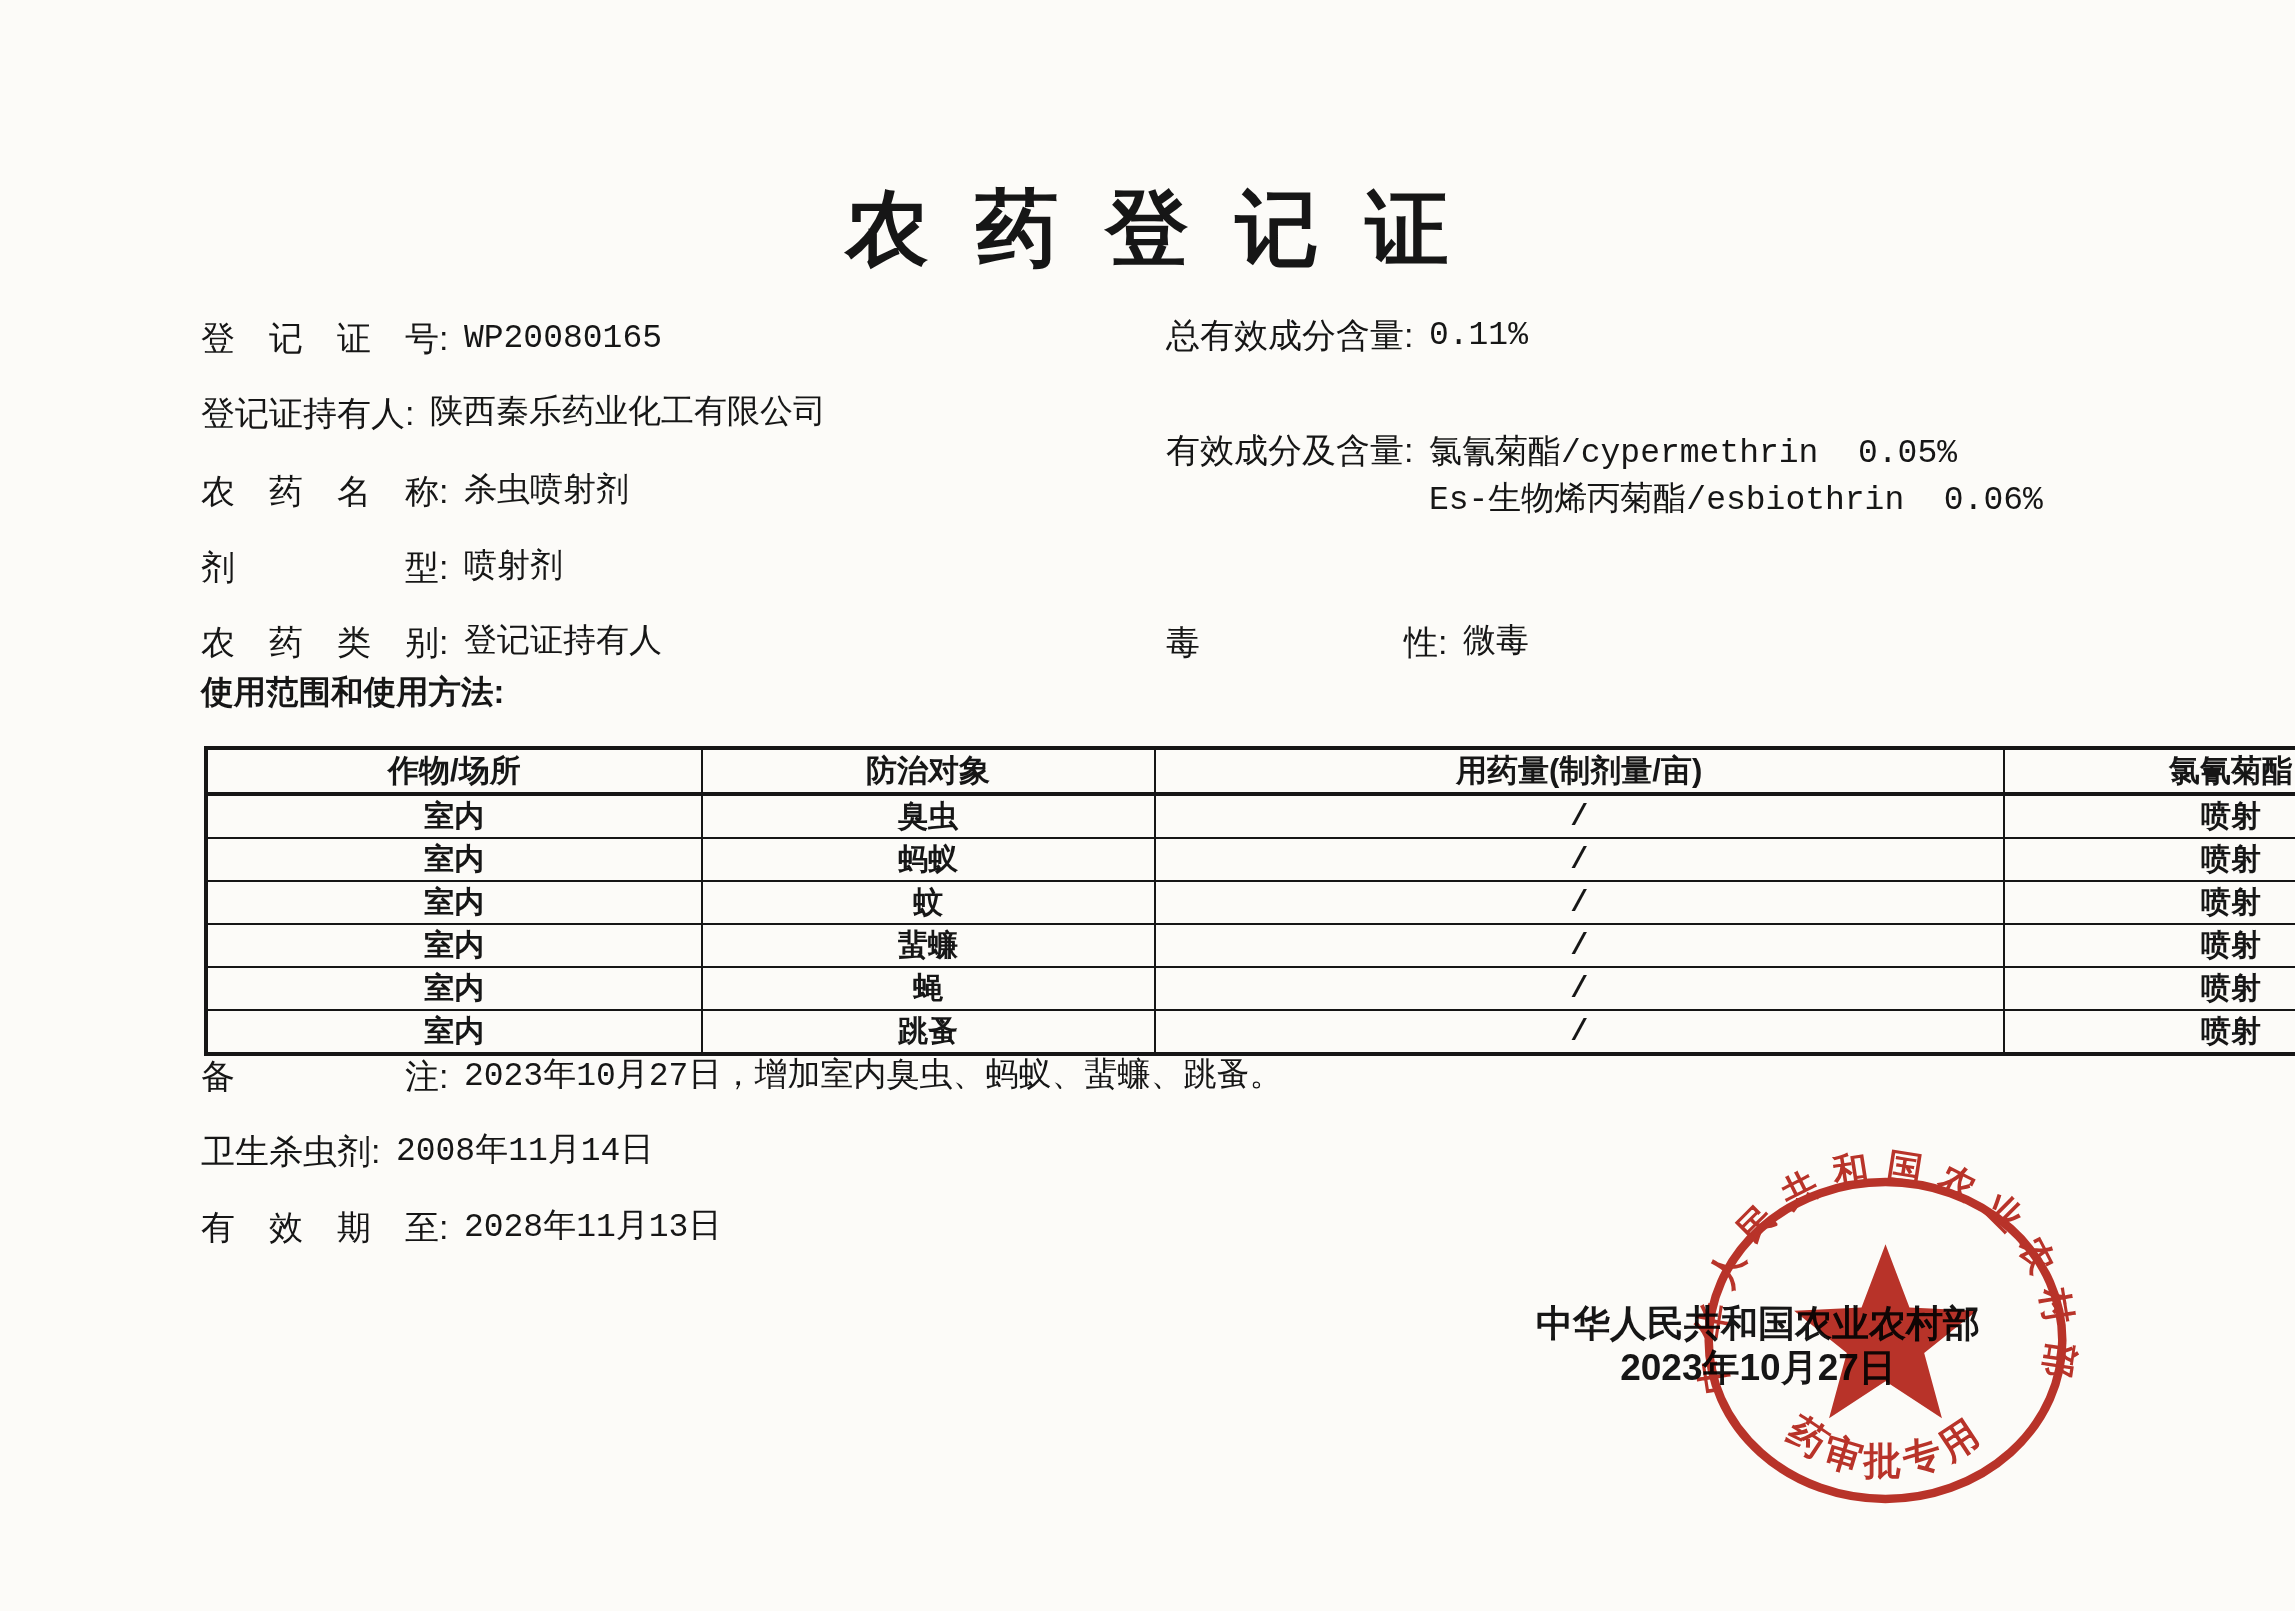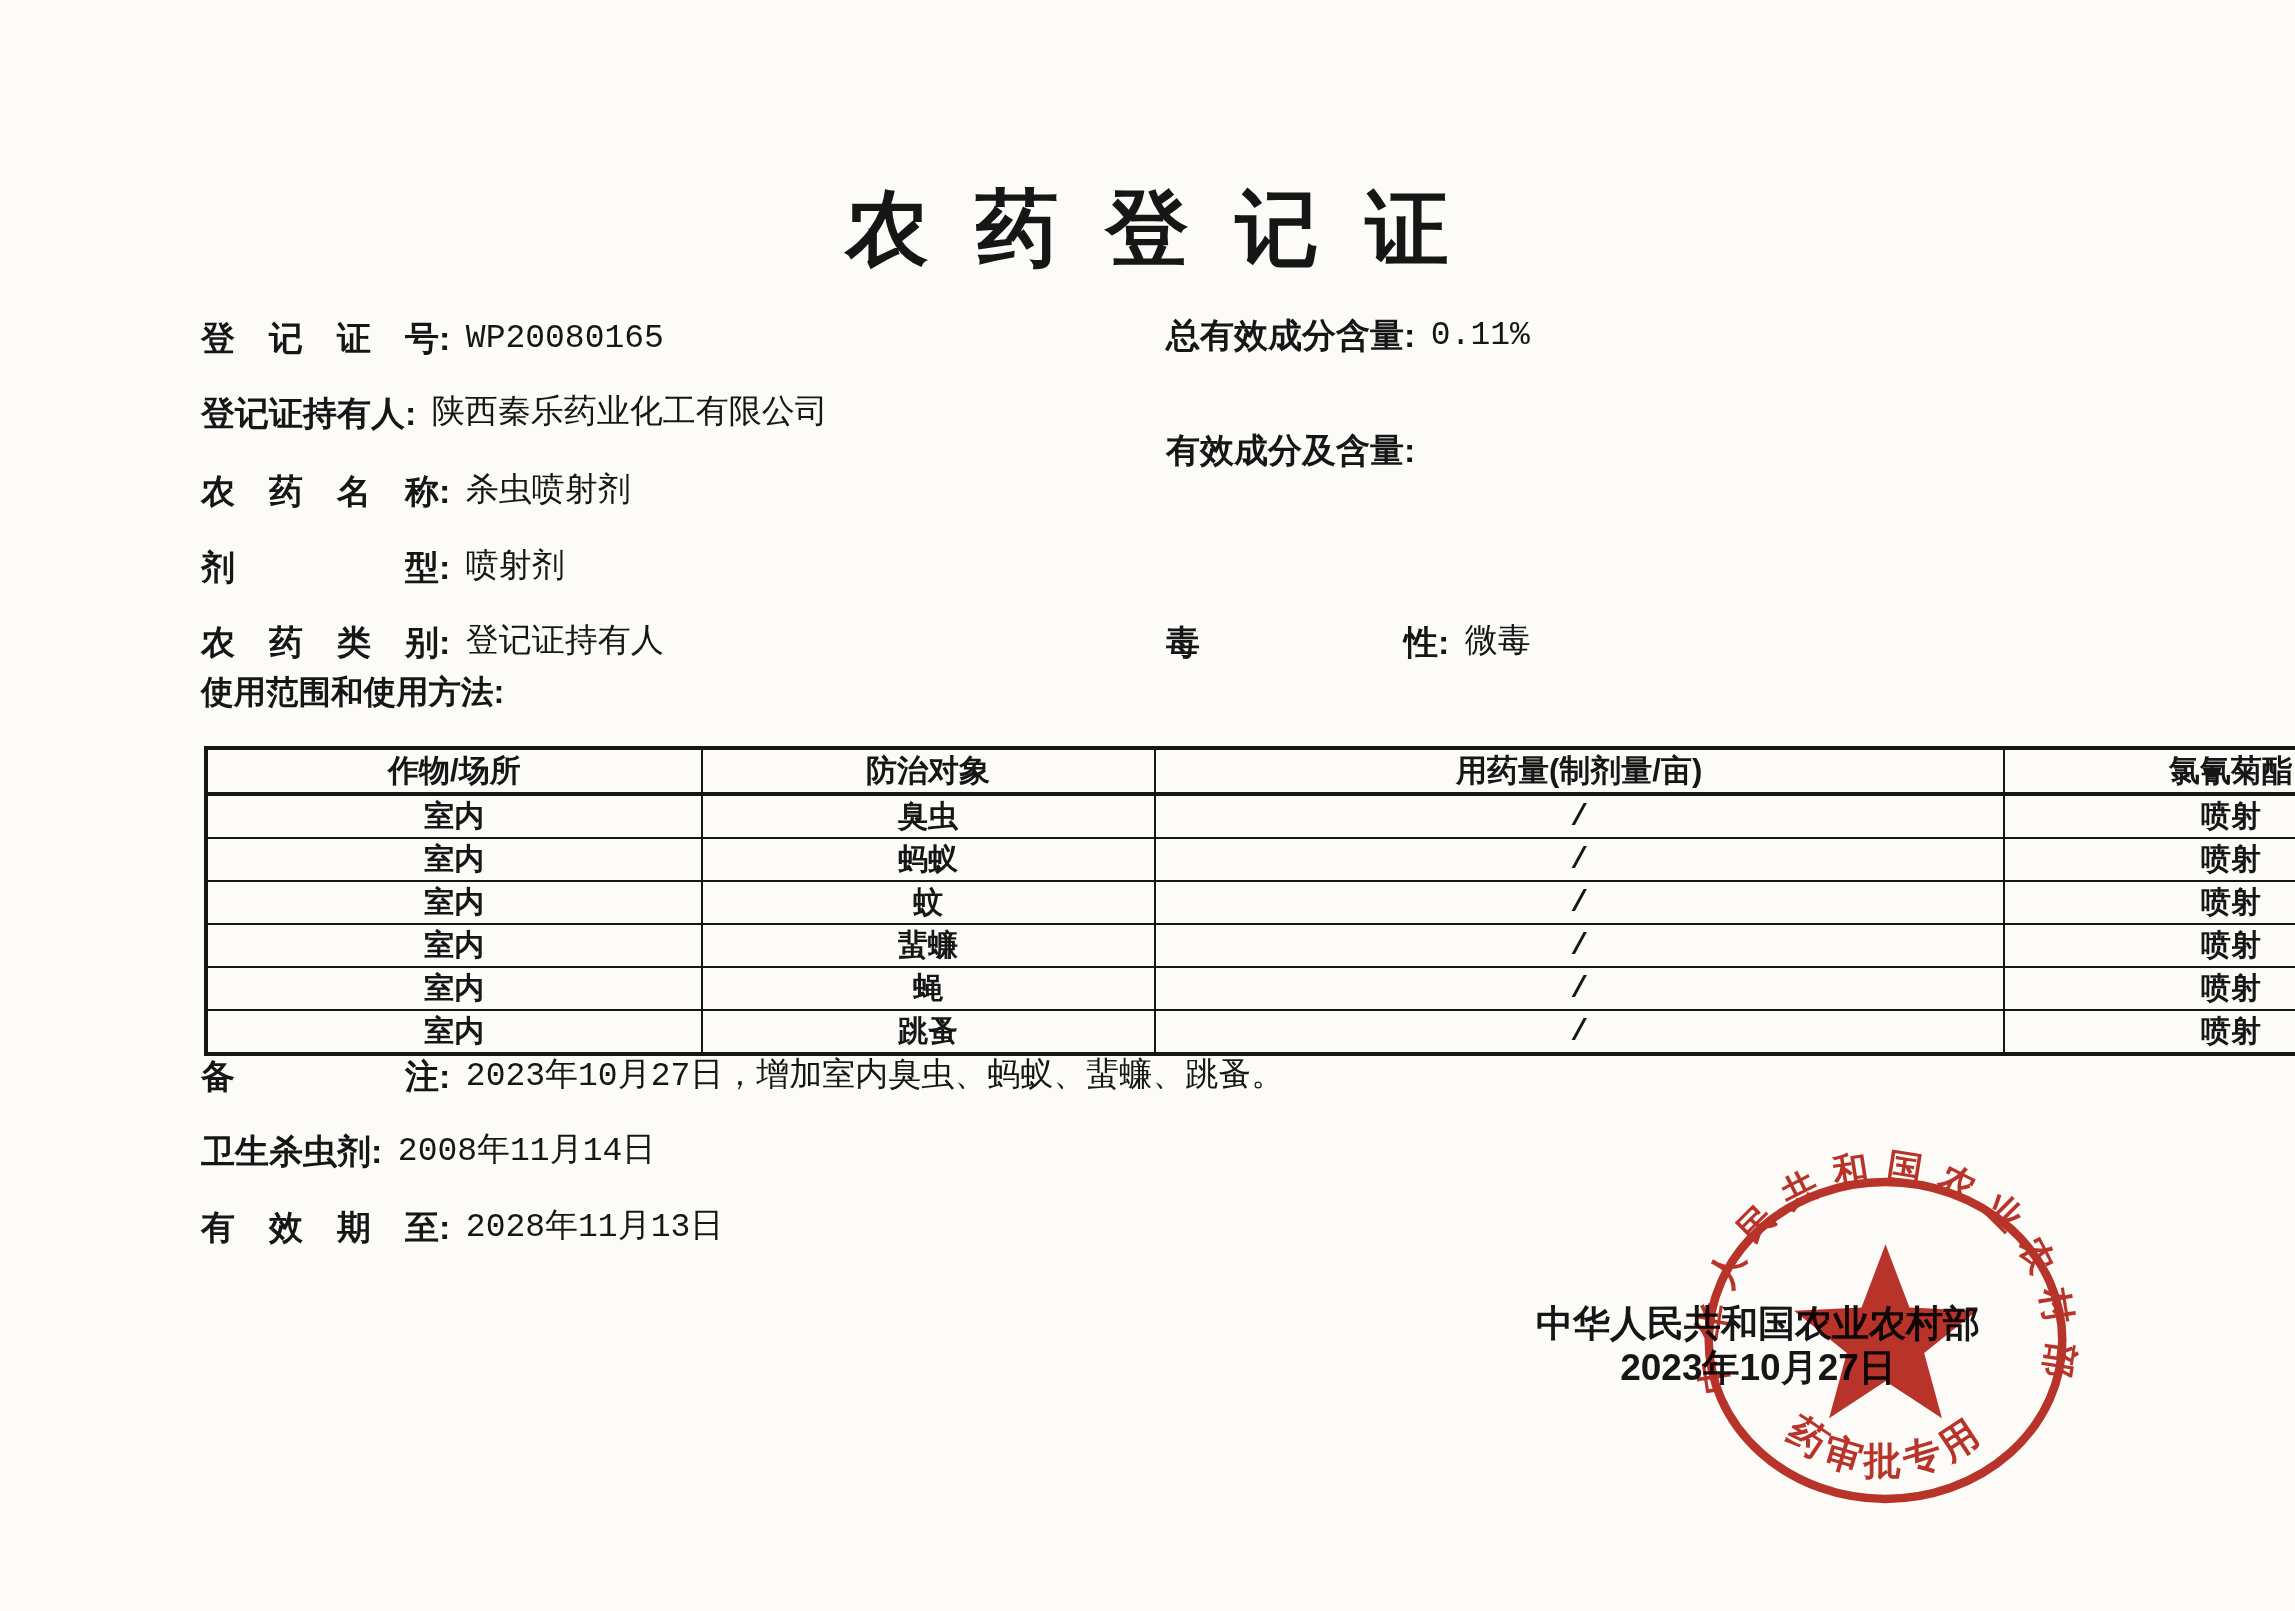--- a/index.html
+++ b/index.html
@@ -11,21 +11,21 @@
   .abs{position:absolute;white-space:nowrap;}
   
   .cert-title{
     left:0;right:0;top:174px;text-align:center;
     font-family:"Liberation Serif","DejaVu Serif",serif;
     font-weight:bold;font-size:83px;letter-spacing:47px;
     transform:translateX(23px);
   }
   
   .frow{font-size:34px;line-height:41px;}
-  .lbl{font-weight:bold;white-space:pre;display:inline-block;vertical-align:top;}
+  .lbl{font-weight:normal;white-space:pre;display:inline-block;vertical-align:top;}
   .val{margin-left:15.5px;white-space:pre;display:inline-block;vertical-align:top;
        font-family:"Liberation Mono","Liberation Sans",sans-serif;font-size:33px;}
   .val-stack{display:inline-block;vertical-align:top;margin-left:15.5px;}
   .val-stack .vline{font-family:"Liberation Mono","Liberation Sans",sans-serif;
        font-size:33px;line-height:47px;white-space:pre;}
   
   .section-lbl{left:201px;top:671px;font-size:32.5px;font-weight:bold;}
   
   table.usage{
     position:absolute;left:204px;top:746px;width:2257px;
@@ -63,21 +63,24 @@
   <span class="lbl">剂　　　　　型:</span><span class="val">喷射剂</span>
 </div>
 <div class="abs frow" style="left:201px;top:622px;">
   <span class="lbl">农　药　类　别:</span><span class="val">登记证持有人</span>
 </div>
 
 <div class="abs frow" style="left:1166px;top:315px;">
   <span class="lbl">总有效成分含量:</span><span class="val">0.11%</span>
 </div>
 <div class="abs frow" style="left:1166px;top:390px;margin-top:40px;">
-  <span class="lbl">有效成分及含量:</span>
+  <span class="lbl">有效成分及含量:</span><span class="val-stack">
+    <div class="vline">氯氰菊酯/cypermethrin  0.05%</div>
+    <div class="vline">Es-生物烯丙菊酯/esbiothrin  0.06%</div>
+  </span>
 </div>
 <div class="abs frow" style="left:1166px;top:622px;">
   <span class="lbl">毒　　　　　　性:</span><span class="val">微毒</span>
 </div>
 
 <div class="abs section-lbl">使用范围和使用方法:</div>
 
 <table class="usage">
   <colgroup>
     <col style="width:22%">

